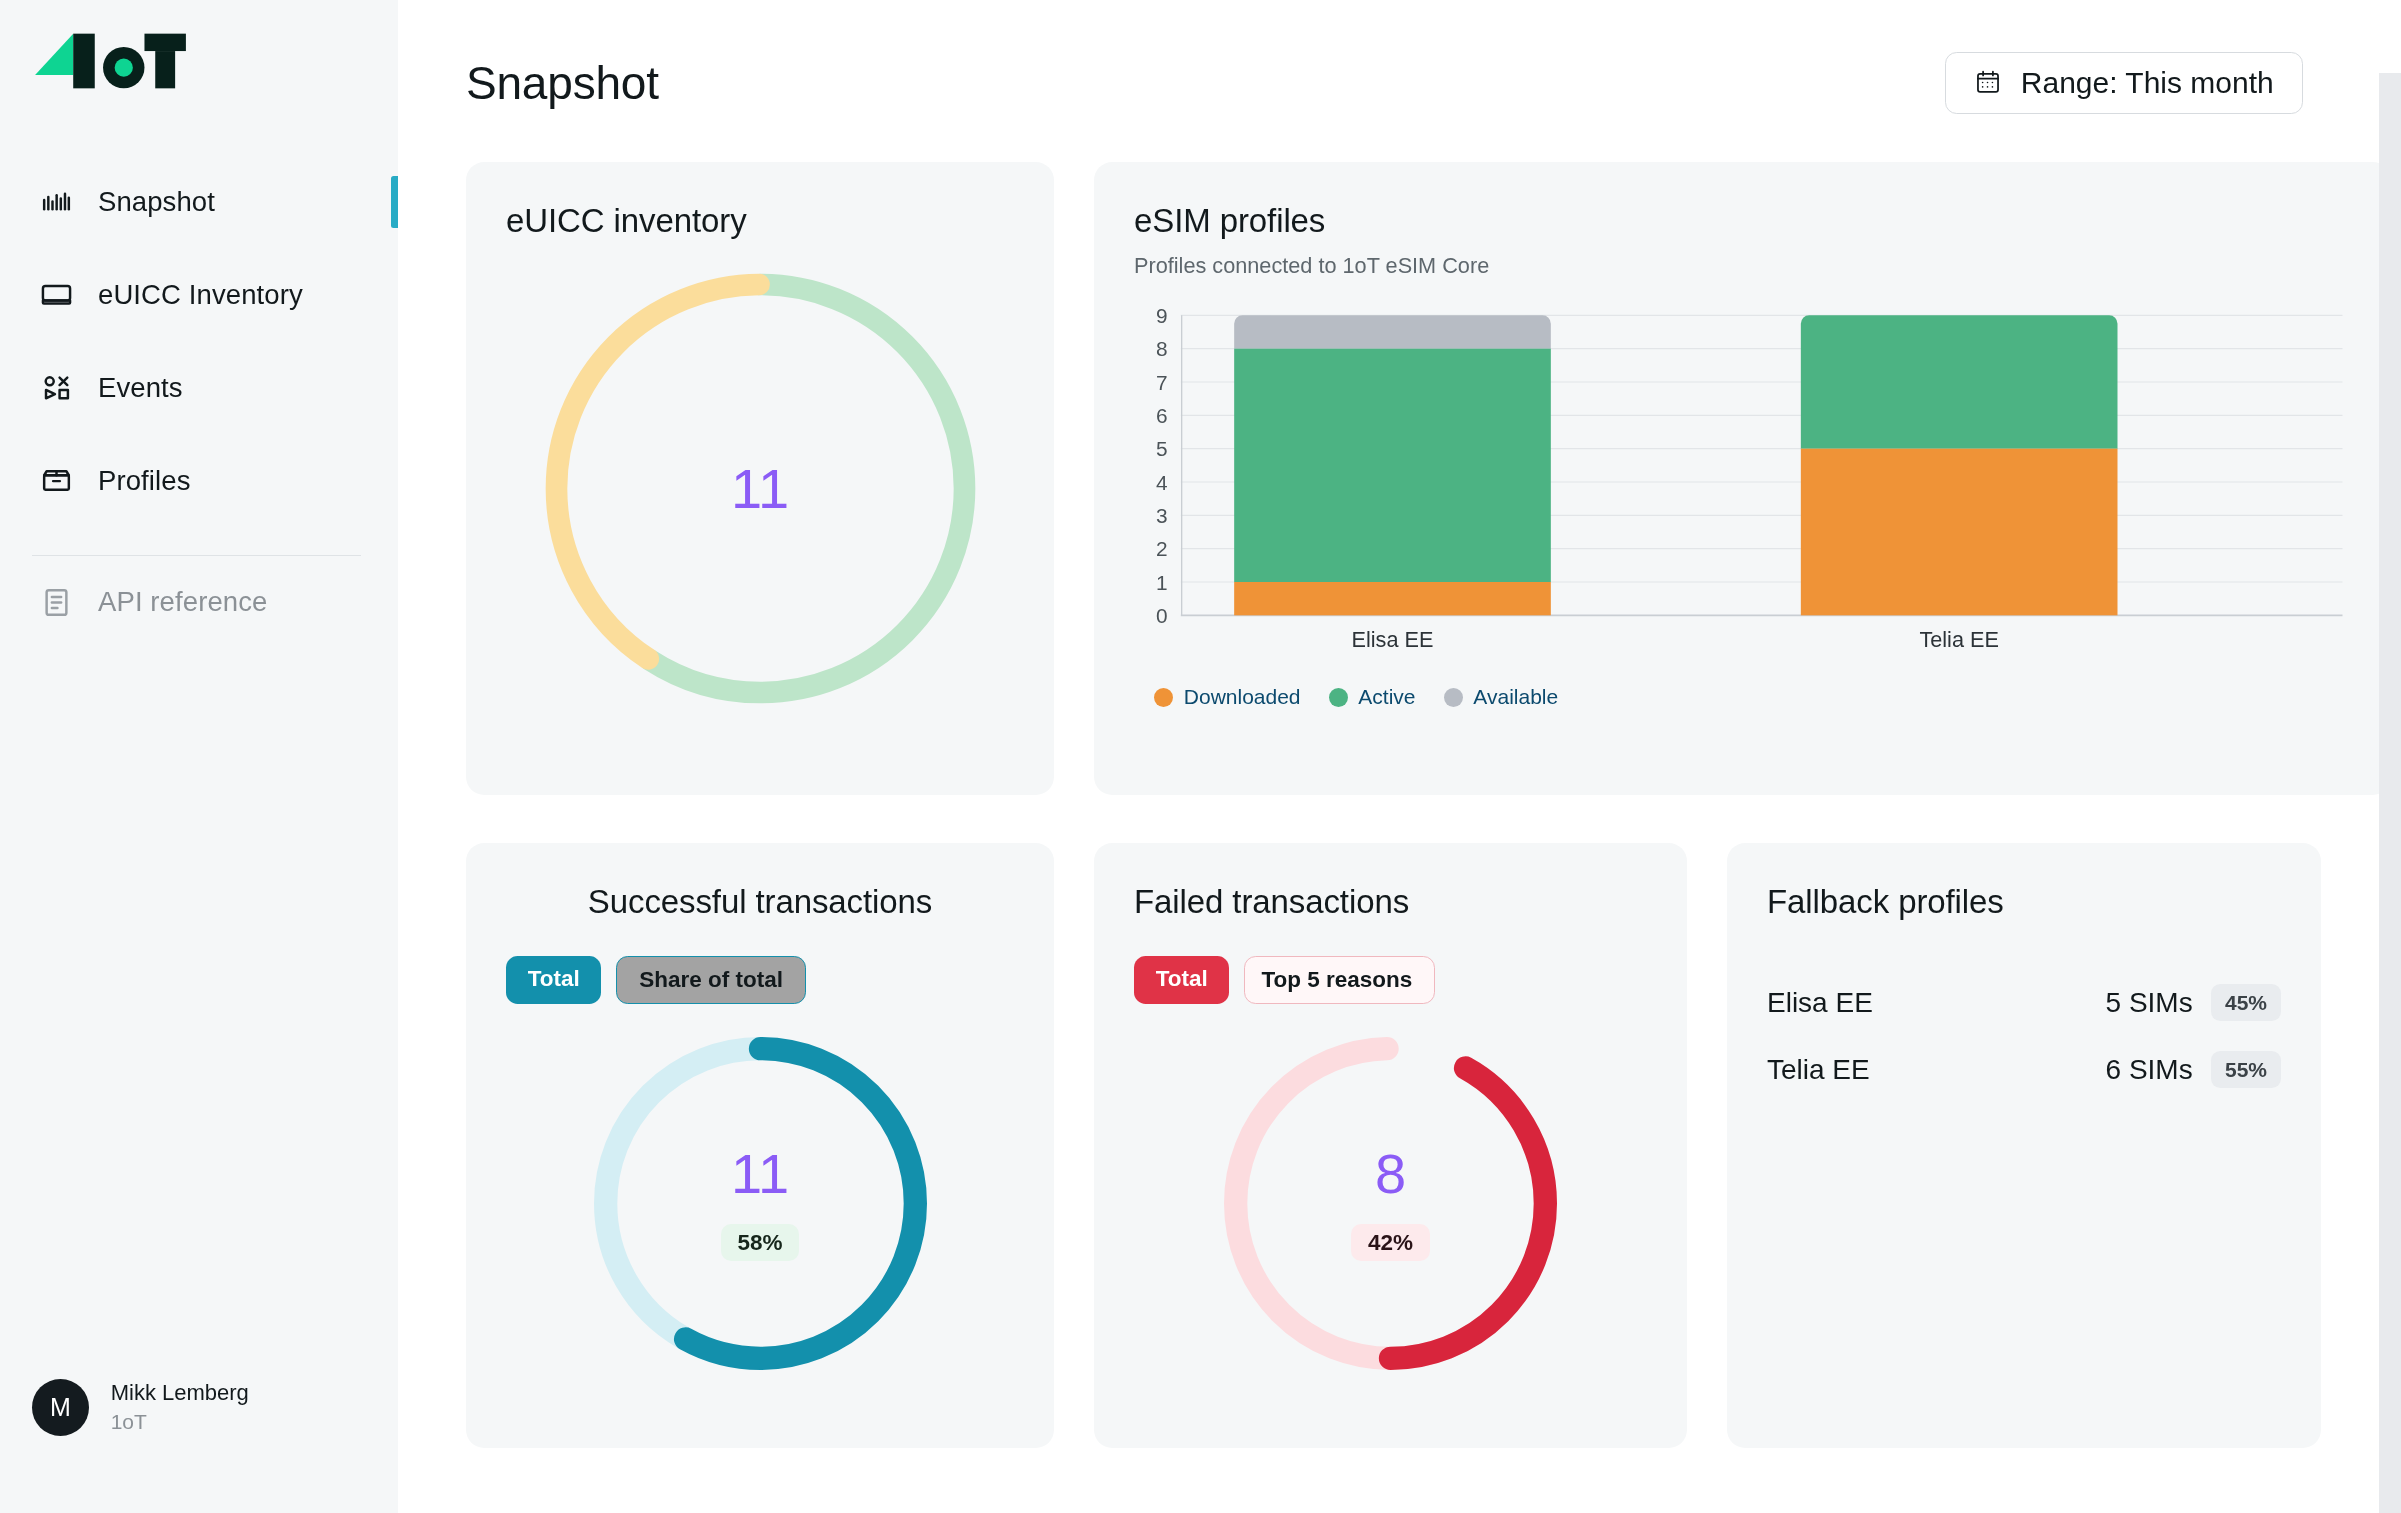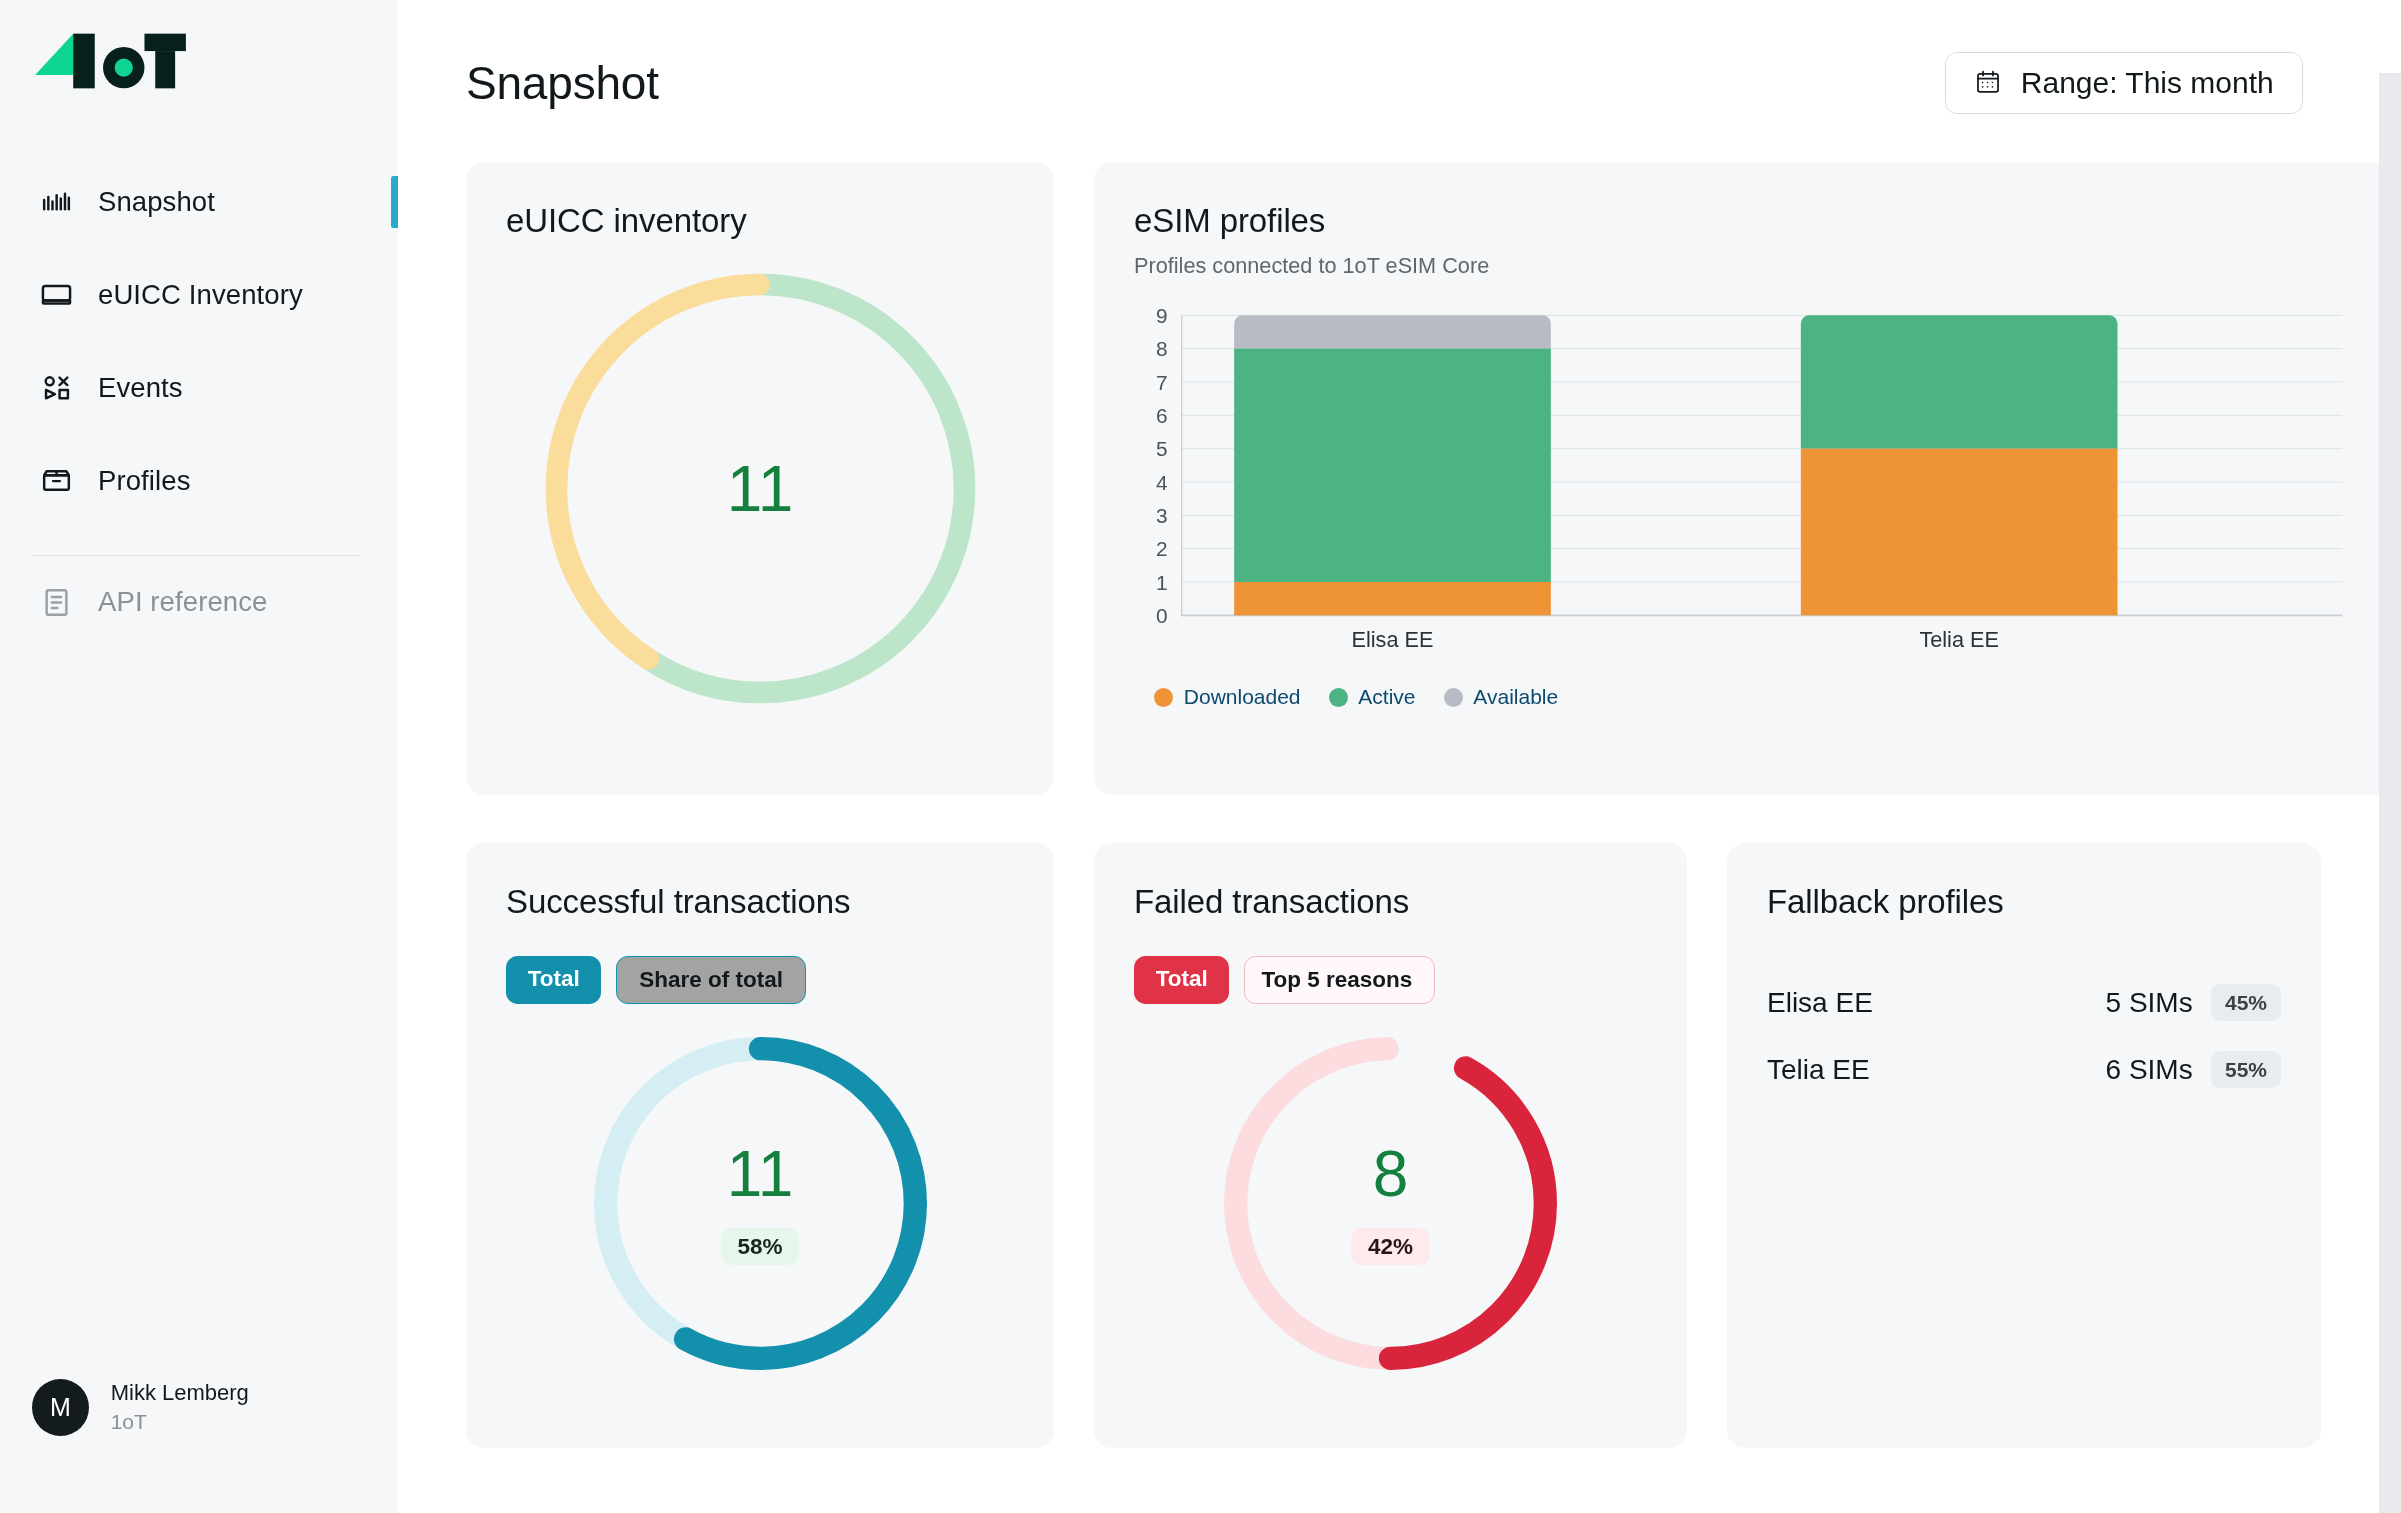--- a/index.html
+++ b/index.html
@@ -101,33 +101,33 @@
     background: #f5f7f8;
     border-radius: 18.3px;
     padding: 40px 40px 37px 40px;
     position: relative;
   }
   .card-title { font-size: 33px; color: #12191c; letter-spacing: -0.1px; }
   .card-sub { font-size: 21.7px; color: #5e676d; margin-top: 13.3px; }
 
   .card-euicc   { flex: 0 0 588px; height: 633px; }
   .card-esim    { flex: 1 1 auto;  height: 633px; }
-  .card-success { flex: 0 0 588px; height: 605px; }
+  .card-success { flex: 0 0 588px; height: 605px; text-align: center; }
   .card-failed  { flex: 0 0 593px; height: 605px; }
   .card-fallback{ flex: 1 1 auto;  height: 605px; }
 
   
   .donut-wrap { display:flex; align-items:center; justify-content:center; width:100%; }
   .donut { position: relative; }
   .donut-center {
     position: absolute; inset: 0;
     display: flex; flex-direction: column;
     align-items: center; justify-content: center;
   }
-  .donut-value { font-size: 64px; color: #15803d; line-height: 1; }
+  .donut-value { font-size: 56px; color: #8b5cf6; line-height: 1; }
   .donut-pct {
     margin-top: 22px;
     font-size: 22.5px; font-weight: bold;
     border-radius: 10px; padding: 5.8px 16.7px;
   }
   .pct-green { background: #e7f6ec; color: #16261b; }
   .pct-red   { background: #fdeaec; color: #2a1418; }
 
   
   .pill-row { display: flex; gap: 15px; margin-top: 35px; }

